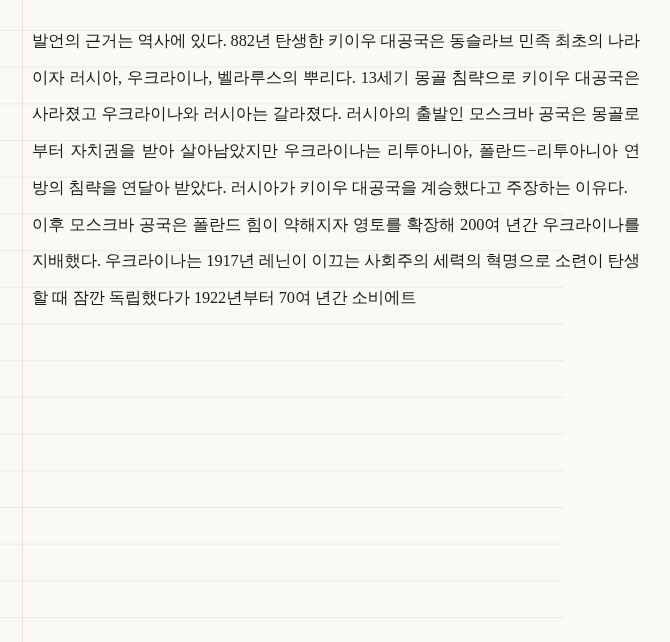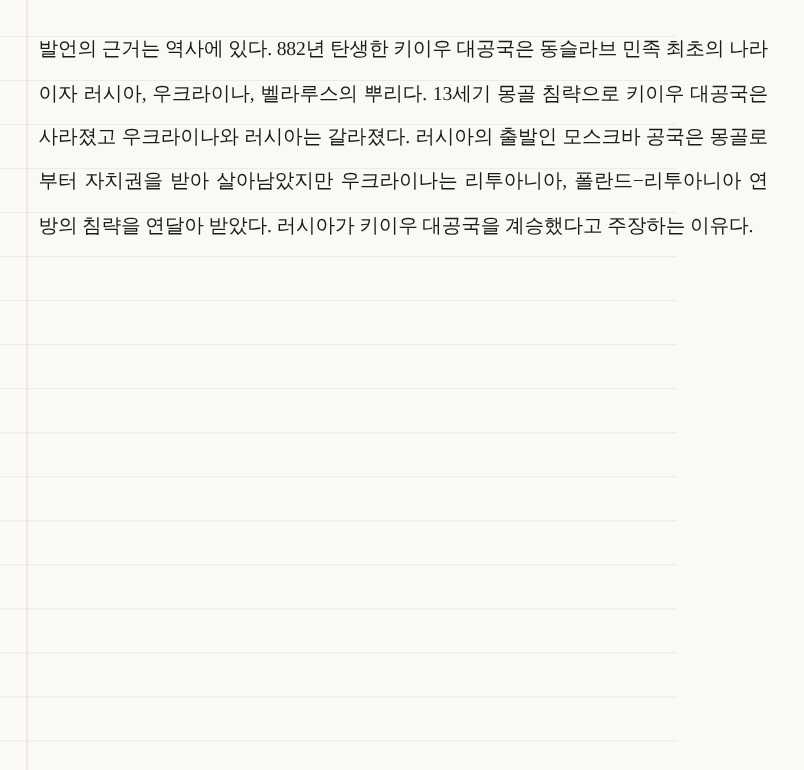--- a/index.html
+++ b/index.html
@@ -48,14 +48,15 @@
     margin: 0;
   }
 </style>
 </head>
 <body>
 
 <div class="page">
   <div class="left-margin"></div>
   <div class="article">
     <p>발언의 근거는 역사에 있다. 882년 탄생한 키이우 대공국은 동슬라브 민족 최초의 나라이자 러시아, 우크라이나, 벨라루스의 뿌리다. 13세기 몽골 침략으로 키이우 대공국은 사라졌고 우크라이나와 러시아는 갈라졌다. 러시아의 출발인 모스크바 공국은 몽골로부터 자치권을 받아 살아남았지만 우크라이나는 리투아니아, 폴란드−리투아니아 연방의 침략을 연달아 받았다. 러시아가 키이우 대공국을 계승했다고 주장하는 이유다.</p>
+    <p>이후 모스크바 공국은 폴란드 힘이 약해지자 영토를 확장해 200여 년간 우크라이나를 지배했다. 우크라이나는 1917년 레닌이 이끄는 사회주의 세력의 혁명으로 소련이 탄생할 때 잠깐 독립했다가 1922년부터 70여 년간 소비에트</p>
   </div>
 </div>
 
 </body></html>

